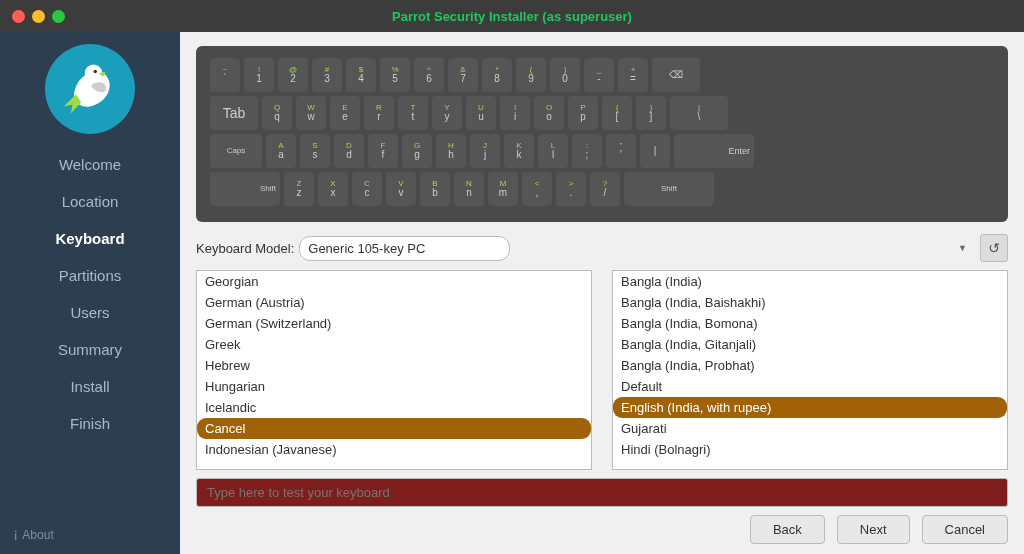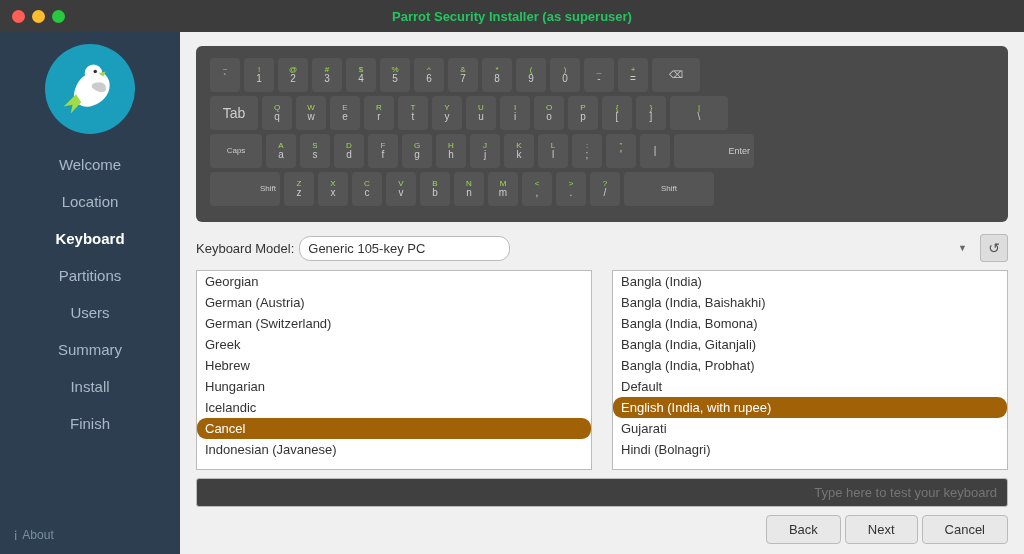--- a/index.html
+++ b/index.html
@@ -235,30 +235,29 @@
     .list-panel::-webkit-scrollbar-track { background: #f0f0f0; }
     .list-panel::-webkit-scrollbar-thumb { background: #bbb; border-radius: 2px; }
     
     .test-input {
       width: 100%;
       padding: 6px 10px;
       border: 1px solid #bbb;
       border-radius: 3px;
       font-size: 13px;
       color: #999;
-      background: #404040;
+      background: #7f1d1d;
       margin-bottom: 8px;
       flex-shrink: 0;
-      text-align: right;
     }
     
     .bottom-buttons {
       display: flex;
       justify-content: flex-end;
-      gap: 4px;
+      gap: 12px;
       flex-shrink: 0;
     }
     .btn {
       padding: 6px 22px;
       font-size: 13px;
       border-radius: 4px;
       border: 1px solid #bbb;
       cursor: pointer;
       background: #e8e8e8;
       color: #333;

